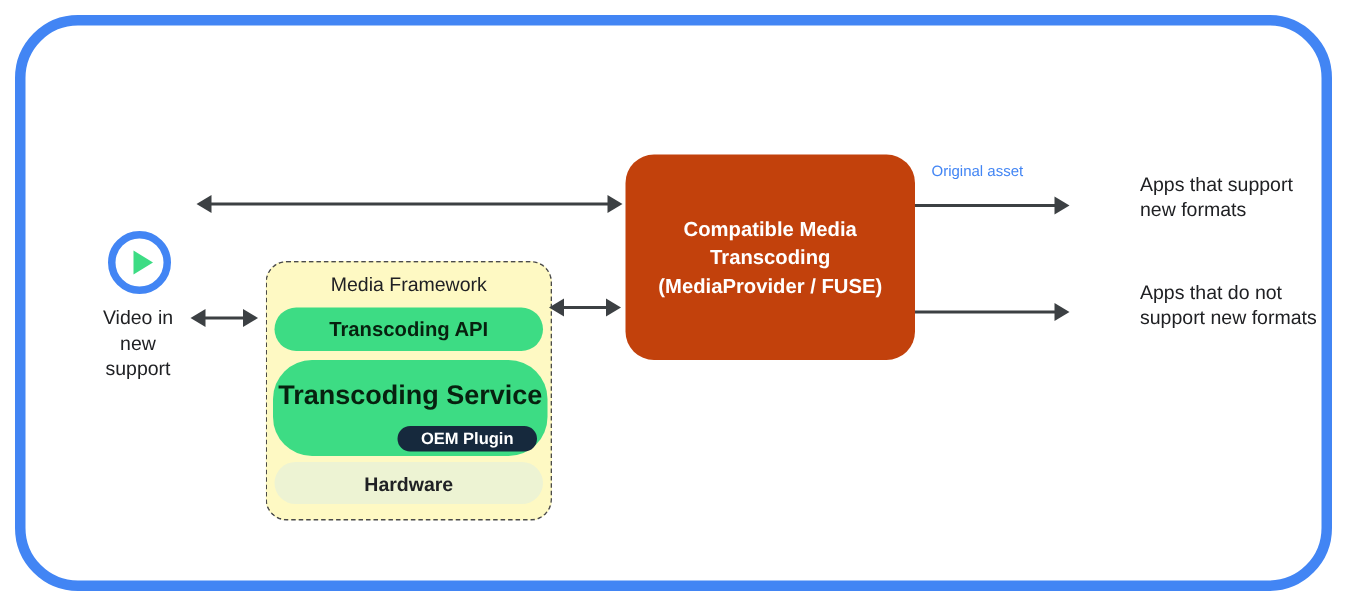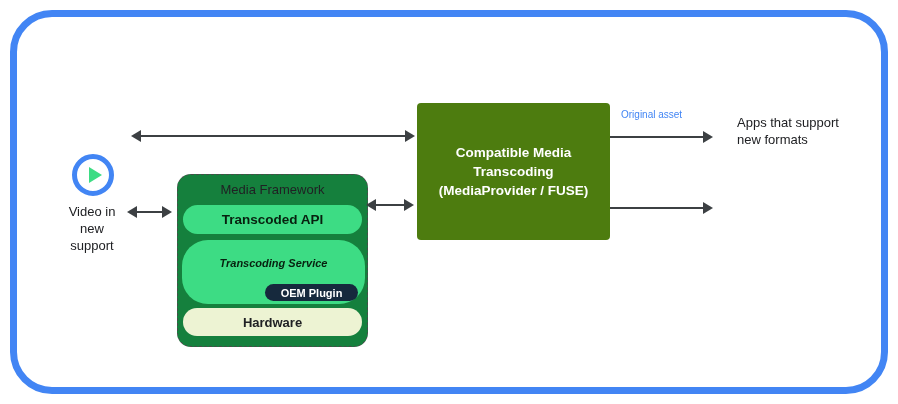--- a/index.html
+++ b/index.html
@@ -26,58 +26,58 @@
 
   .video-label {
     position: absolute; left: 47px; top: 203px; width: 90px;
     font-size: 13px; line-height: 17px; text-align: center; white-space: pre-line;
   }
 
   
   .mf-box {
     position: absolute; left: 177px; top: 174px; width: 191px; height: 173px;
     border: 1.5px dashed #4a4a4a; border-radius: 14px; box-sizing: border-box;
-    background: #15803d;
+    background: #fef9c3;
   }
   .mf-title {
     position: absolute; left: 0; top: 7px; width: 100%;
     text-align: center; font-size: 13px; color: #202124;
   }
   .pill-api {
     position: absolute; left: 5px; top: 30px; width: 179px; height: 29px;
     background: #3ddc84; border-radius: 15px;
     display: flex; align-items: center; justify-content: center;
     font-size: 13.5px; font-weight: 700; color: #07210f;
   }
   .block-service {
     position: absolute; left: 4px; top: 65px; width: 183px; height: 64px;
     background: #3ddc84; border-radius: 26px;
   }
   .service-label {
     position: absolute; left: 0; top: 0; width: 100%; height: 46px;
     display: flex; align-items: center; justify-content: center;
-    font-size: 11px; font-weight: 700; color: #07210f; font-style: italic;
+    font-size: 18px; font-weight: 700; color: #07210f;
   }
   .pill-oem {
     position: absolute; right: 7px; bottom: 3px; width: 93px; height: 17px;
     background: #16293d; border-radius: 9px;
     display: flex; align-items: center; justify-content: center;
     font-size: 11px; font-weight: 700; color: #ffffff;
   }
   .pill-hardware {
     position: absolute; left: 5px; top: 133px; width: 179px; height: 28px;
     background: #edf3d3; border-radius: 14px;
     display: flex; align-items: center; justify-content: center;
     font-size: 13px; color: #202124; font-weight: bold;
   }
 
   
   .central-box {
     position: absolute; left: 417px; top: 103px; width: 193px; height: 137px;
-    background: #4d7c0f; border-radius: 4px;
+    background: #c2410c; border-radius: 19px;
     display: flex; align-items: center; justify-content: center;
   }
   .central-label {
     font-size: 13.5px; font-weight: 700; color: #ffffff; line-height: 19px;
     text-align: center; white-space: pre-line;
   }
 
   
   .arrow { position: absolute; height: 2px; background: #3c4043; }
   .head-r {
@@ -93,41 +93,41 @@
   .arrow-long   { left: 140px; top: 135px; width: 266px; }
   .arrow-source { left: 136px; top: 211px; width: 27px; }
   .arrow-mid    { left: 375px; top: 204px; width: 30px; }
   .arrow-orig   { left: 610px; top: 136px; width: 94px; }
   .arrow-trans  { left: 610px; top: 207px; width: 94px; }
 
   .asset-label { position: absolute; font-size: 10px; color: #4285f4; white-space: nowrap; }
   .label-original   { left: 621px; top: 109px; }
   .label-transcoded { left: 617px; top: 217px; }
 
-  .apps-label { position: absolute; font-size: 13px; line-height: 17px; white-space: pre-line; color: #202124; }
+  .apps-label { position: absolute; font-size: 13px; line-height: 17px; white-space: pre-line; color: #202124; margin-left: 23px; }
   .apps-support    { left: 737px; top: 114px; }
   .apps-nosupport  { left: 737px; top: 186px; }
 </style>
 </head>
 <body>
 
 <div id="canvas">
 
   <div class="outer-frame"></div>
 
   <div class="play-circle">
     <span class="play-triangle"></span>
   </div>
   <div class="video-label">Video in
 new
 support</div>
 
   <div class="mf-box">
     <div class="mf-title">Media Framework</div>
-    <div class="pill-api">Transcoded API</div>
+    <div class="pill-api">Transcoding API</div>
     <div class="block-service">
       <div class="service-label">Transcoding Service</div>
       <div class="pill-oem">OEM Plugin</div>
     </div>
     <div class="pill-hardware">Hardware</div>
   </div>
 
   <div class="central-box">
     <div class="central-label">Compatible Media
 Transcoding
@@ -150,14 +150,16 @@
     <span class="head-r"></span>
   </div>
   <div class="arrow arrow-trans">
     <span class="head-r"></span>
   </div>
 
   <div class="asset-label label-original">Original asset</div>
 
   <div class="apps-label apps-support">Apps that support
 new formats</div>
+  <div class="apps-label apps-nosupport">Apps that do not
+support new formats</div>
 
 </div>
 
 </body></html>

